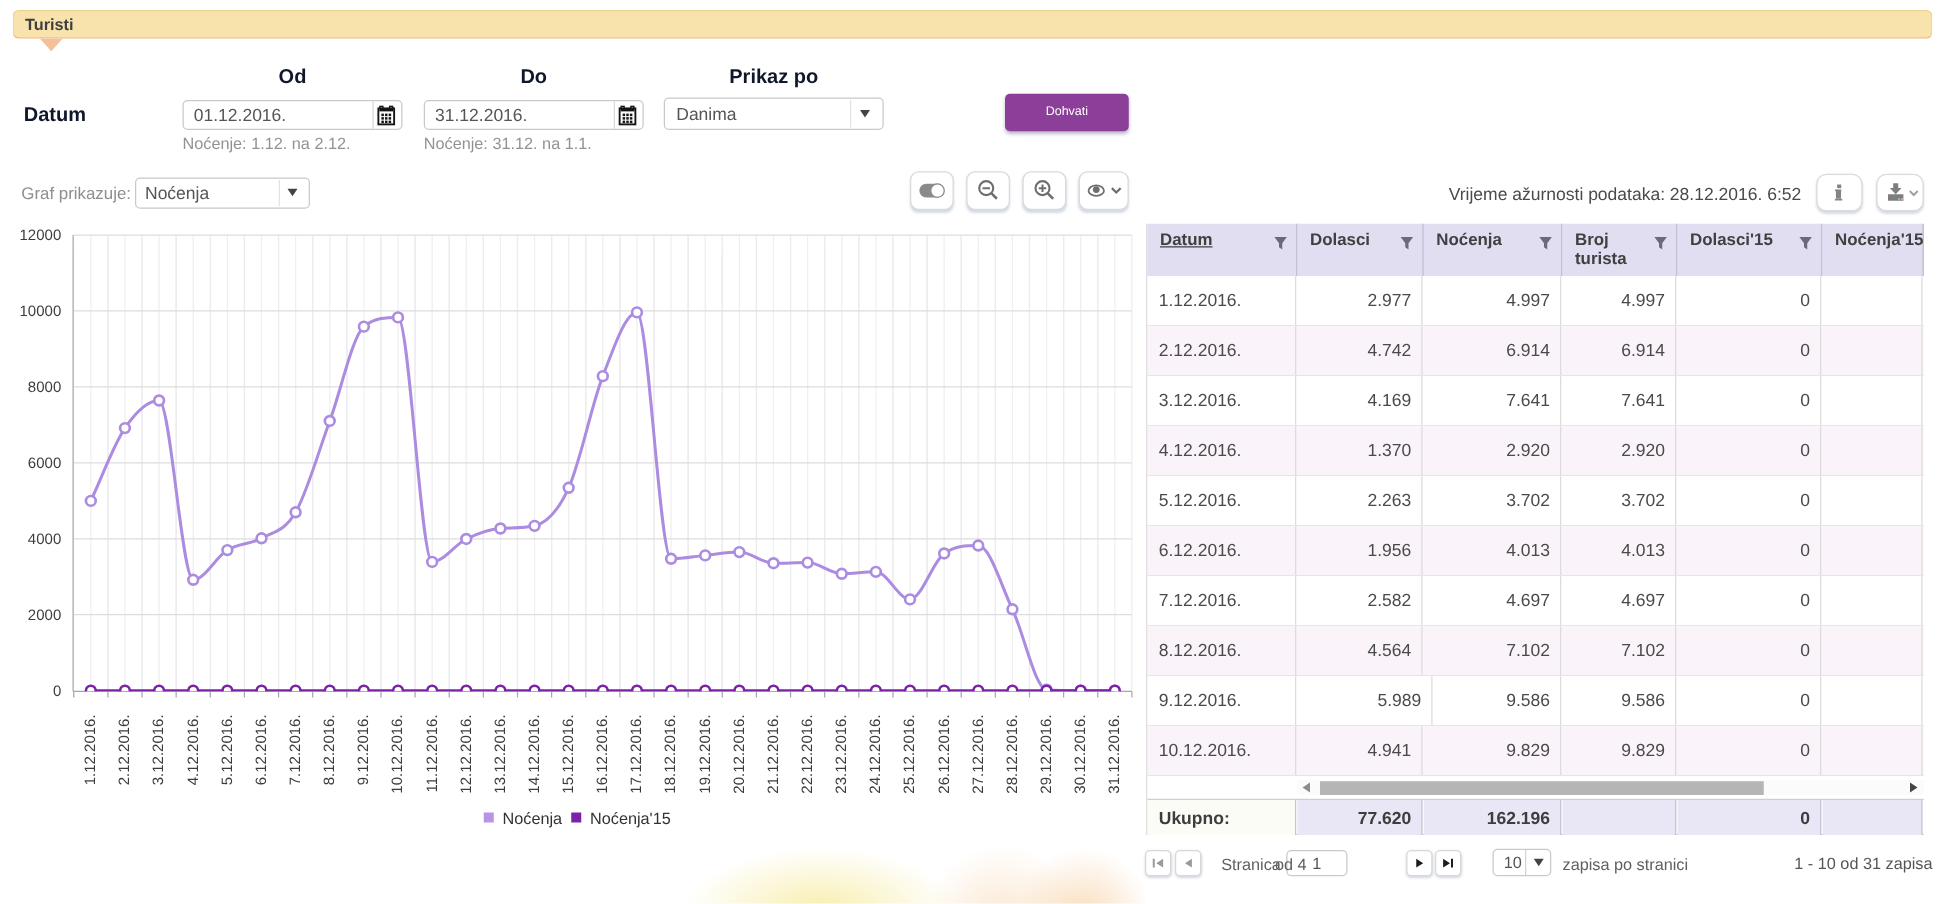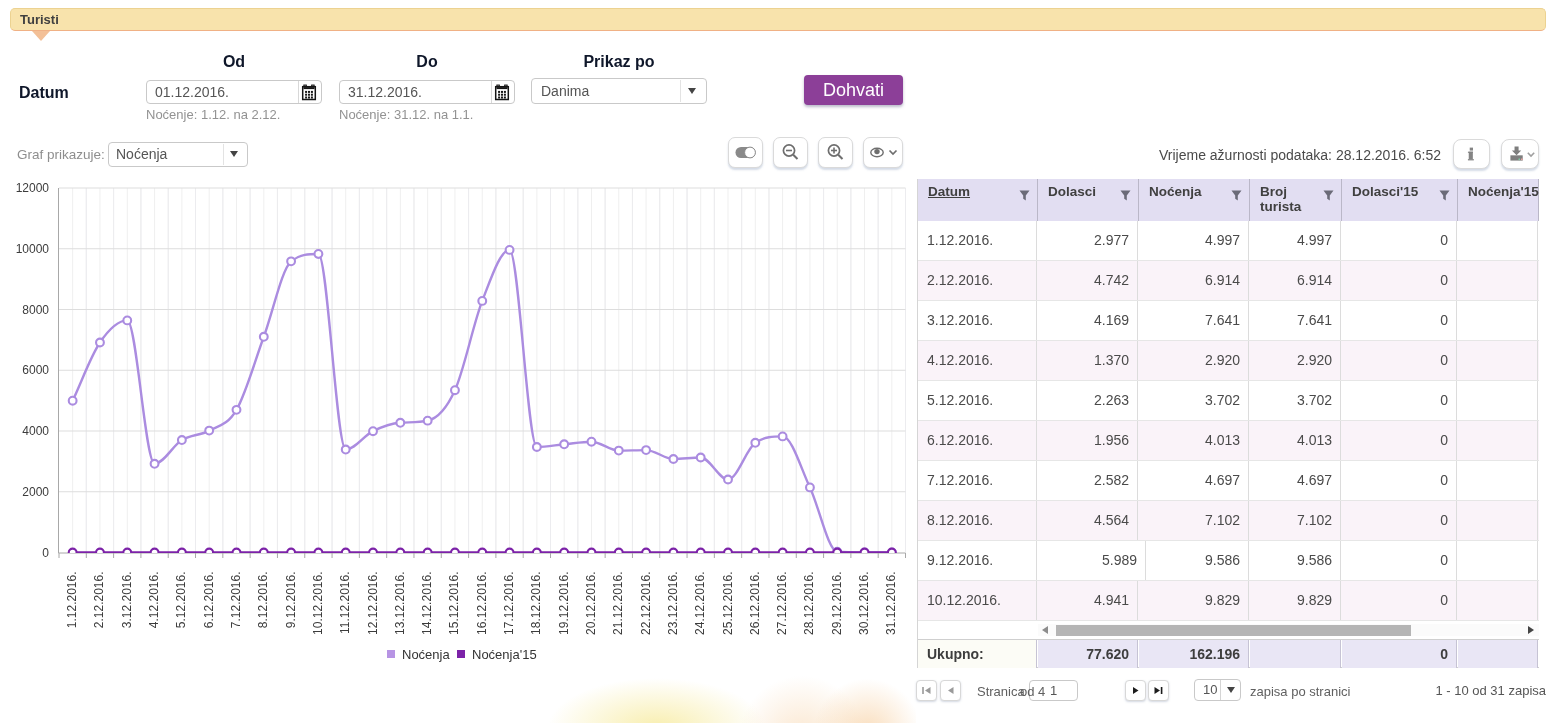--- a/index.html
+++ b/index.html
@@ -7,21 +7,21 @@
 
 #tabbar { left:10px; top:8px; width:1536px; height:23px; background:#f8e3ac; border:1px solid #ecd291; border-bottom:1px solid #f0b185; border-radius:5px; font-size:13px; font-weight:bold; color:#404040; line-height:21px; padding-left:9px; }
 #tabtri { left:32px; top:31px; width:0; height:0; border-left:9.5px solid transparent; border-right:9.5px solid transparent; border-top:10px solid #f3c097; }
 
 .plabel { color:#0f172a; font-weight:bold; font-size:16px; }
 .input { background:#fff; border:1px solid #c9c9c9; border-radius:4px; font-size:14px; color:#555; }
 .hint { color:#929292; font-size:13px; }
 .selarrow { position:absolute; width:0; height:0; border-left:4.5px solid transparent; border-right:4.5px solid transparent; border-top:6px solid #444; }
 
 .tbtn { background:#fff; border:1px solid #dadada; border-radius:7px; box-shadow:0 2px 2px rgba(160,175,200,.45); }
-#dohvati { left:804px; top:75px; width:99px; height:30px; background:#8c3f98; border-radius:4px; color:#fff; font-size:18px; text-align:center; line-height:30px; box-shadow:0 2px 3px rgba(120,120,150,.5); }
+#dohvati { left:804px; top:75px; width:99px; height:30px; background:#8c3f98; border-radius:4px; color:#fff; font-size:10px; text-align:center; line-height:30px; box-shadow:0 2px 3px rgba(120,120,150,.5); }
 
 #grid { left:917px; top:179px; width:621px; }
 .hc { position:absolute; top:0; height:42px; background:#e2def2; border-right:1px solid #bab7c8; }
 .ht { margin:5px 0 0 10px; font-size:13.5px; font-weight:bold; color:#404040; line-height:15px; }
 .fun { position:absolute; right:7px; top:8px; }
 .tr { position:absolute; left:0; width:621px; height:40px; background:#fff; border-bottom:1px solid #e6e6e6; }
 .tr.alt { background:#faf3f9; }
 .td { position:absolute; top:0; height:39px; line-height:39px; font-size:14px; color:#4a4a4a; border-right:1px solid #dcdcdc; }
 .tdl { text-align:left; padding-left:9px; }
 .tdr { text-align:right; padding-right:8px; }

